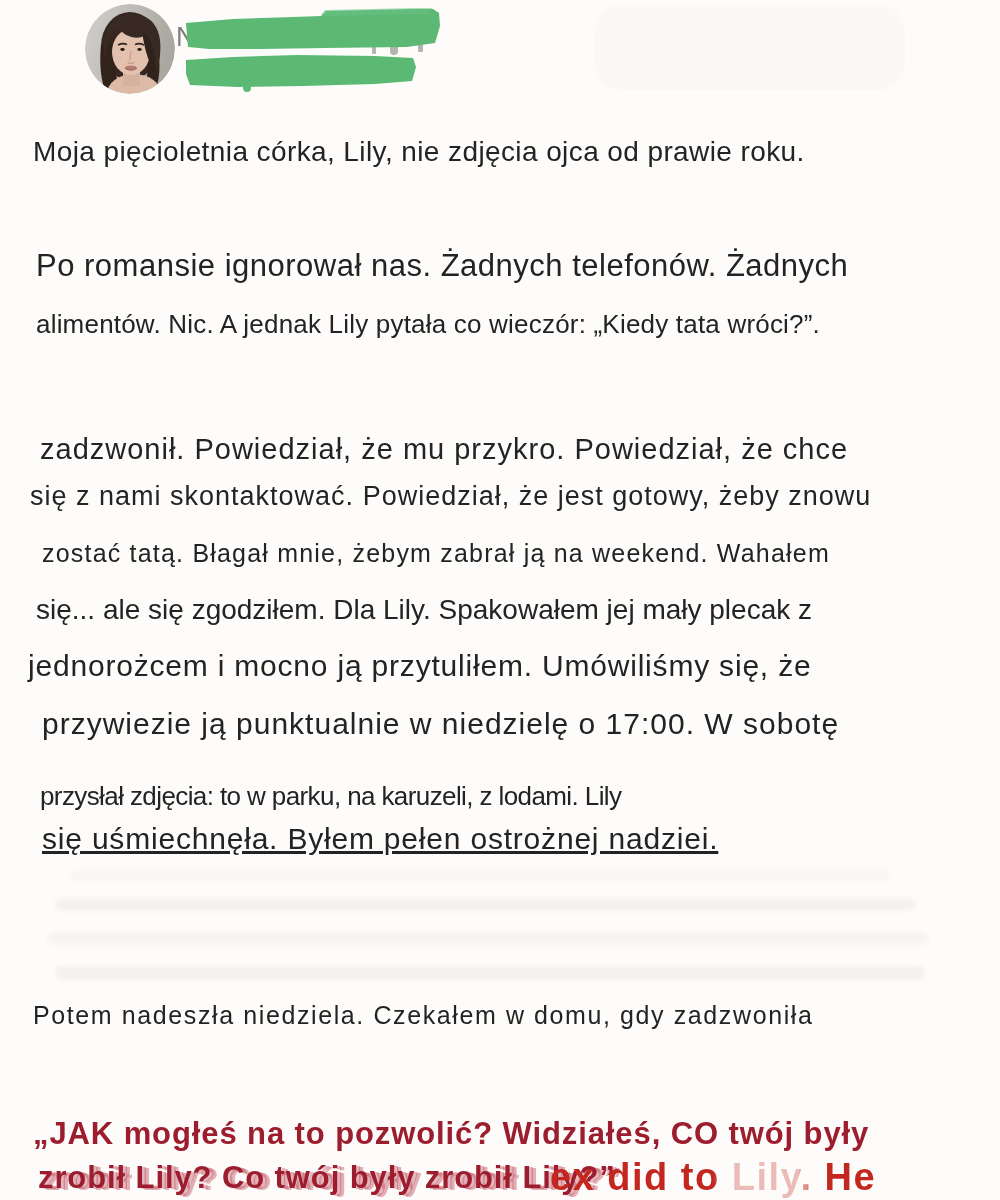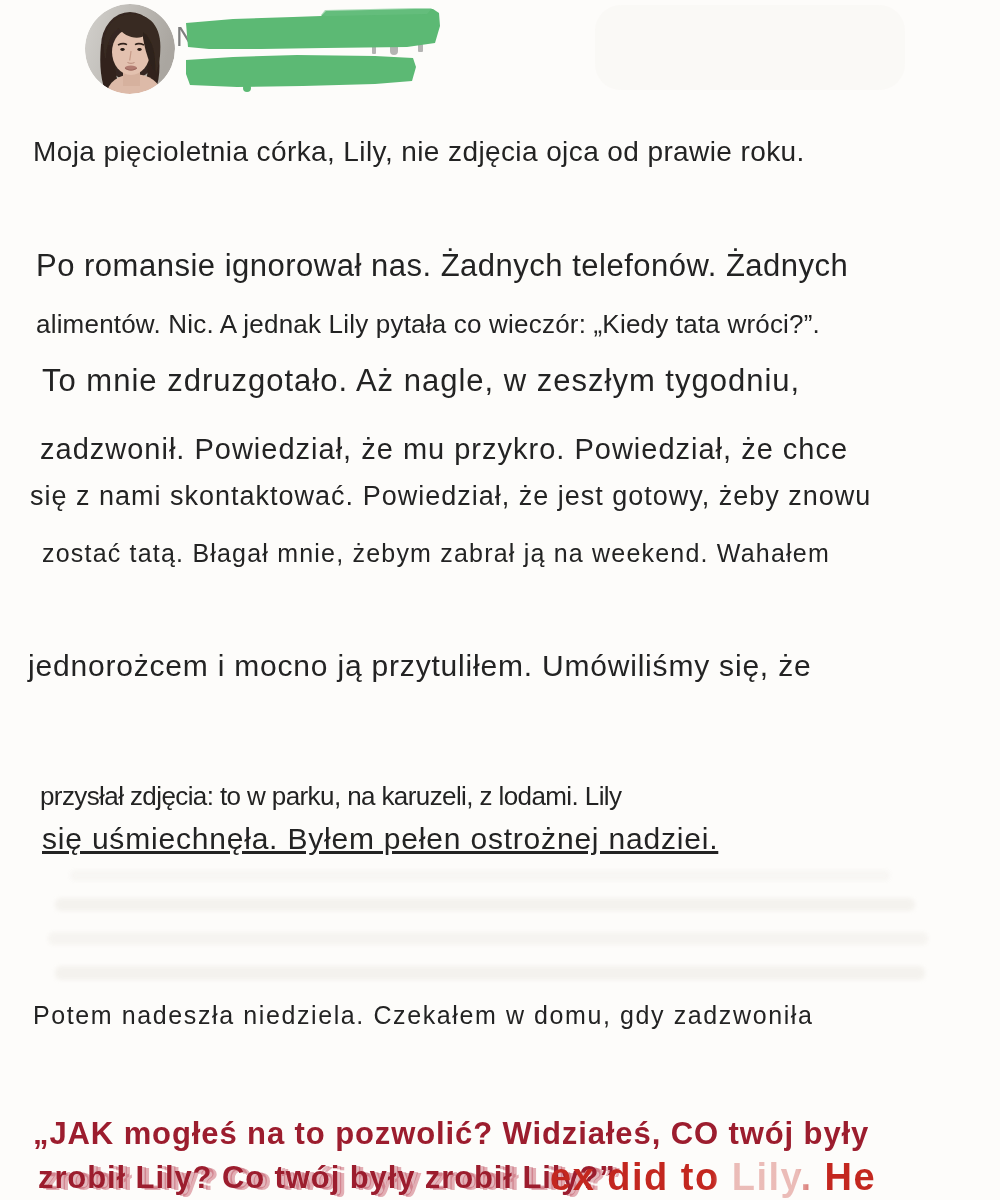--- a/index.html
+++ b/index.html
@@ -123,25 +123,26 @@
   <svg id="redaction" width="275" height="95" viewBox="0 0 275 95">
     <polygon fill="#5cb974" points="11,21 58,17 118,15 146,14 151,9 238,7 258,7 264,11 265,24 260,41 232,45 150,46 86,47 34,47 13,45"></polygon>
     <polygon fill="#5cb974" points="11,58 58,55 122,53 200,54 238,56 241,65 237,79 200,82 128,84 62,85 15,83 11,72"></polygon>
     <circle cx="72" cy="86" r="4" fill="#5cb974"></circle>
     <polygon fill="#6cc184" opacity=".55" points="146,13 150,8 240,6 257,6 252,12 152,14"></polygon>
   </svg>
 
   <div id="l1" class="ln">Moja pięcioletnia córka, Lily, nie zdjęcia ojca od prawie roku.</div>
   <div id="l3" class="ln">Po romansie ignorował nas. Żadnych telefonów. Żadnych</div>
   <div id="l4" class="ln">alimentów. Nic. A jednak Lily pytała co wieczór: „Kiedy tata wróci?”.</div>
-  <div id="l5" class="ln">To mnie zdruzgotało. Aż nagle, w zeszłym tygodniu,</div>
   <div id="l6" class="ln">zadzwonił. Powiedział, że mu przykro. Powiedział, że chce</div>
   <div id="l7" class="ln">się z nami skontaktować. Powiedział, że jest gotowy, żeby znowu</div>
   <div id="l8" class="ln">zostać tatą. Błagał mnie, żebym zabrał ją na weekend. Wahałem</div>
+  <div id="l9" class="ln">się... ale się zgodziłem. Dla Lily. Spakowałem jej mały plecak z</div>
   <div id="l10" class="ln">jednorożcem i mocno ją przytuliłem. Umówiliśmy się, że</div>
+  <div id="l11" class="ln">przywiezie ją punktualnie w niedzielę o 17:00. W sobotę</div>
   <div id="l12" class="ln">przysłał zdjęcia: to w parku, na karuzeli, z lodami. Lily</div>
   <div id="l13" class="ln">się uśmiechnęła. Byłem pełen ostrożnej nadziei.</div>
 
   <div id="g0" class="ghost-line"></div>
   <div id="g1" class="ghost-line"></div>
   <div id="g2" class="ghost-line"></div>
   <div id="g3" class="ghost-line"></div>
 
   <div id="l14" class="ln">Potem nadeszła niedziela. Czekałem w domu, gdy zadzwoniła</div>
   <div id="l16" class="ln">„JAK mogłeś na to pozwolić? Widziałeś, CO twój były</div>

